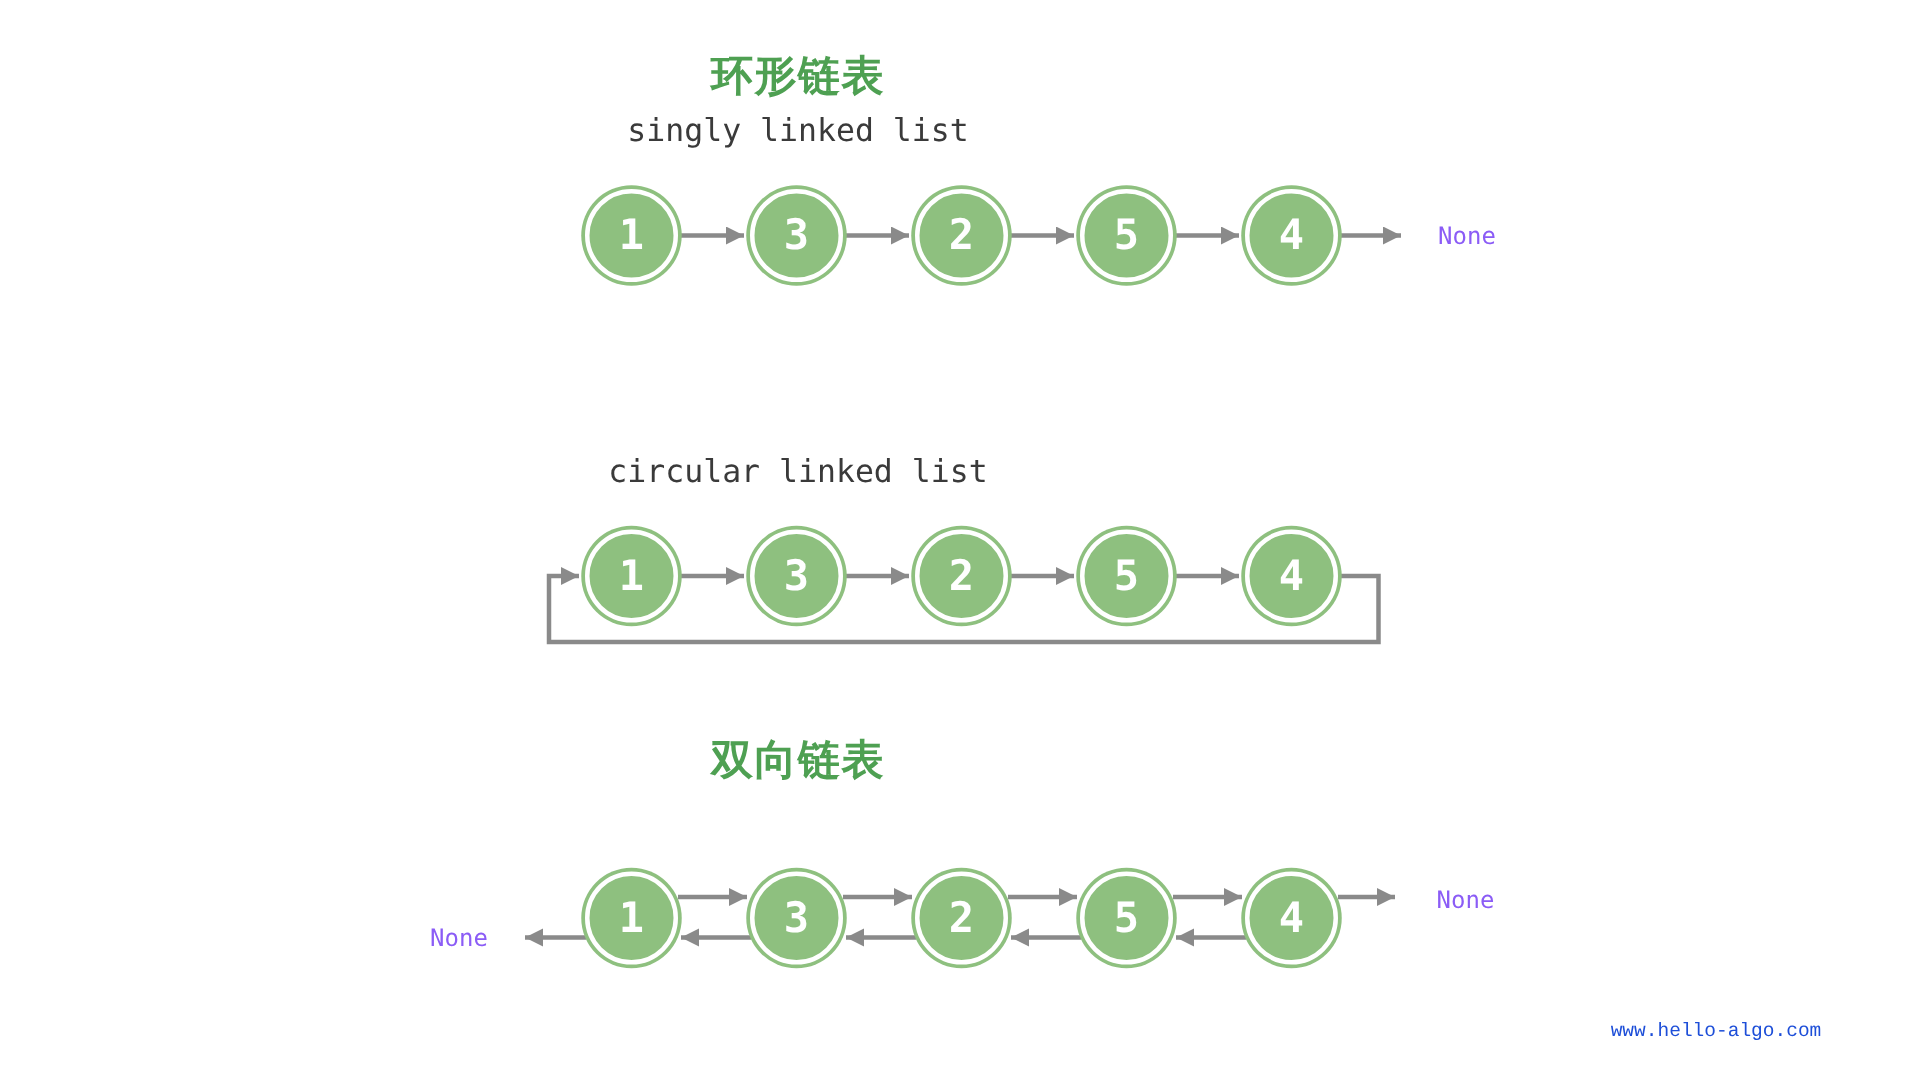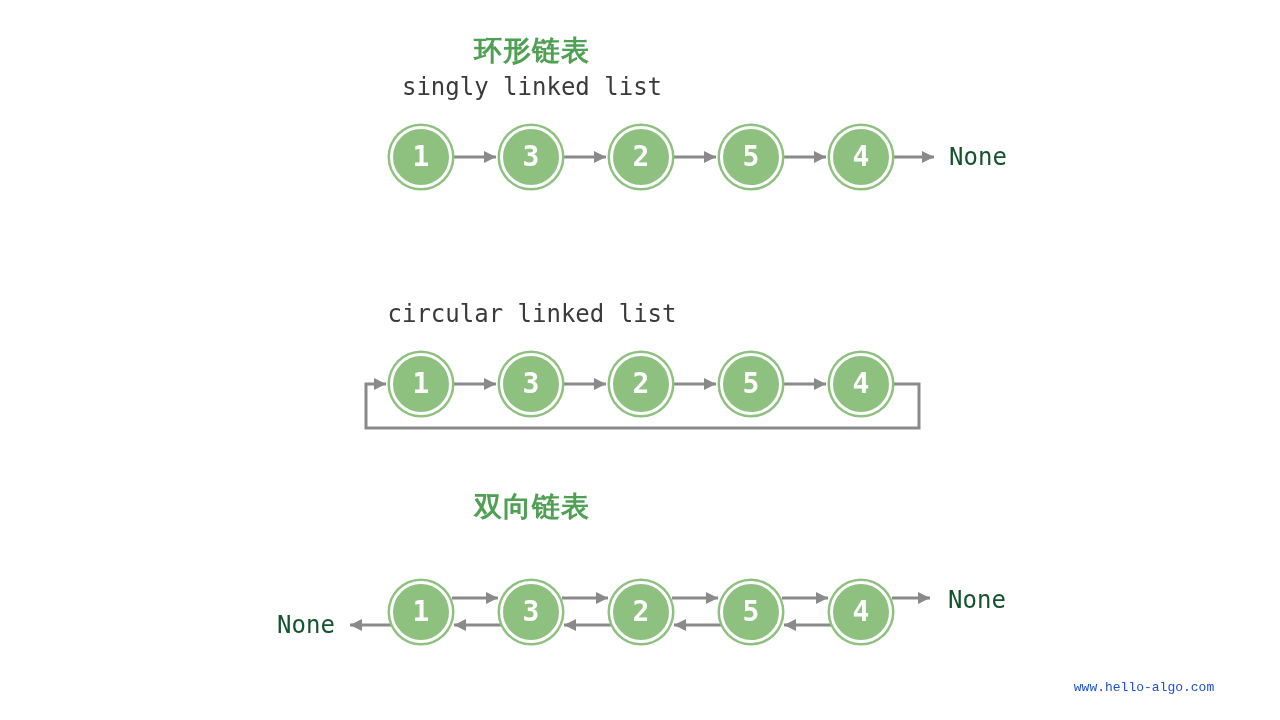--- a/index.html
+++ b/index.html
@@ -28,21 +28,21 @@
     font-size: 28px;
     font-weight: bold;
     color: #4ea052;
     letter-spacing: 1px;
     white-space: nowrap;
   }
   .title-en {
     position: absolute;
     transform: translate(-50%, -50%);
     font-family: "DejaVu Sans Mono", "Liberation Mono", monospace;
-    font-size: 24px;
+    font-size: 21px;
     color: #3a3a3a;
     white-space: nowrap;
   }
   .node {
     position: absolute;
     width: 56px;
     height: 56px;
     border-radius: 50%;
     background: #8ec07f;
     border: 3px solid #ffffff;
@@ -56,22 +56,22 @@
     font-family: "DejaVu Sans Mono", "Liberation Mono", monospace;
     font-size: 28px;
     font-weight: 600;
     color: #ffffff;
     line-height: 1;
   }
   .none-label {
     position: absolute;
     transform: translate(-50%, -50%);
     font-family: "DejaVu Sans Mono", "Liberation Mono", monospace;
-    font-size: 24px;
-    color: #14532d;
+    font-size: 16px;
+    color: #8b5cf6;
     white-space: nowrap;
   }
   .watermark {
     position: absolute;
     transform: translate(-50%, -50%);
     font-family: Liberation Mono, monospace;
     font-size: 13px;
     color: #1d4ed8;
     white-space: nowrap;
   }

